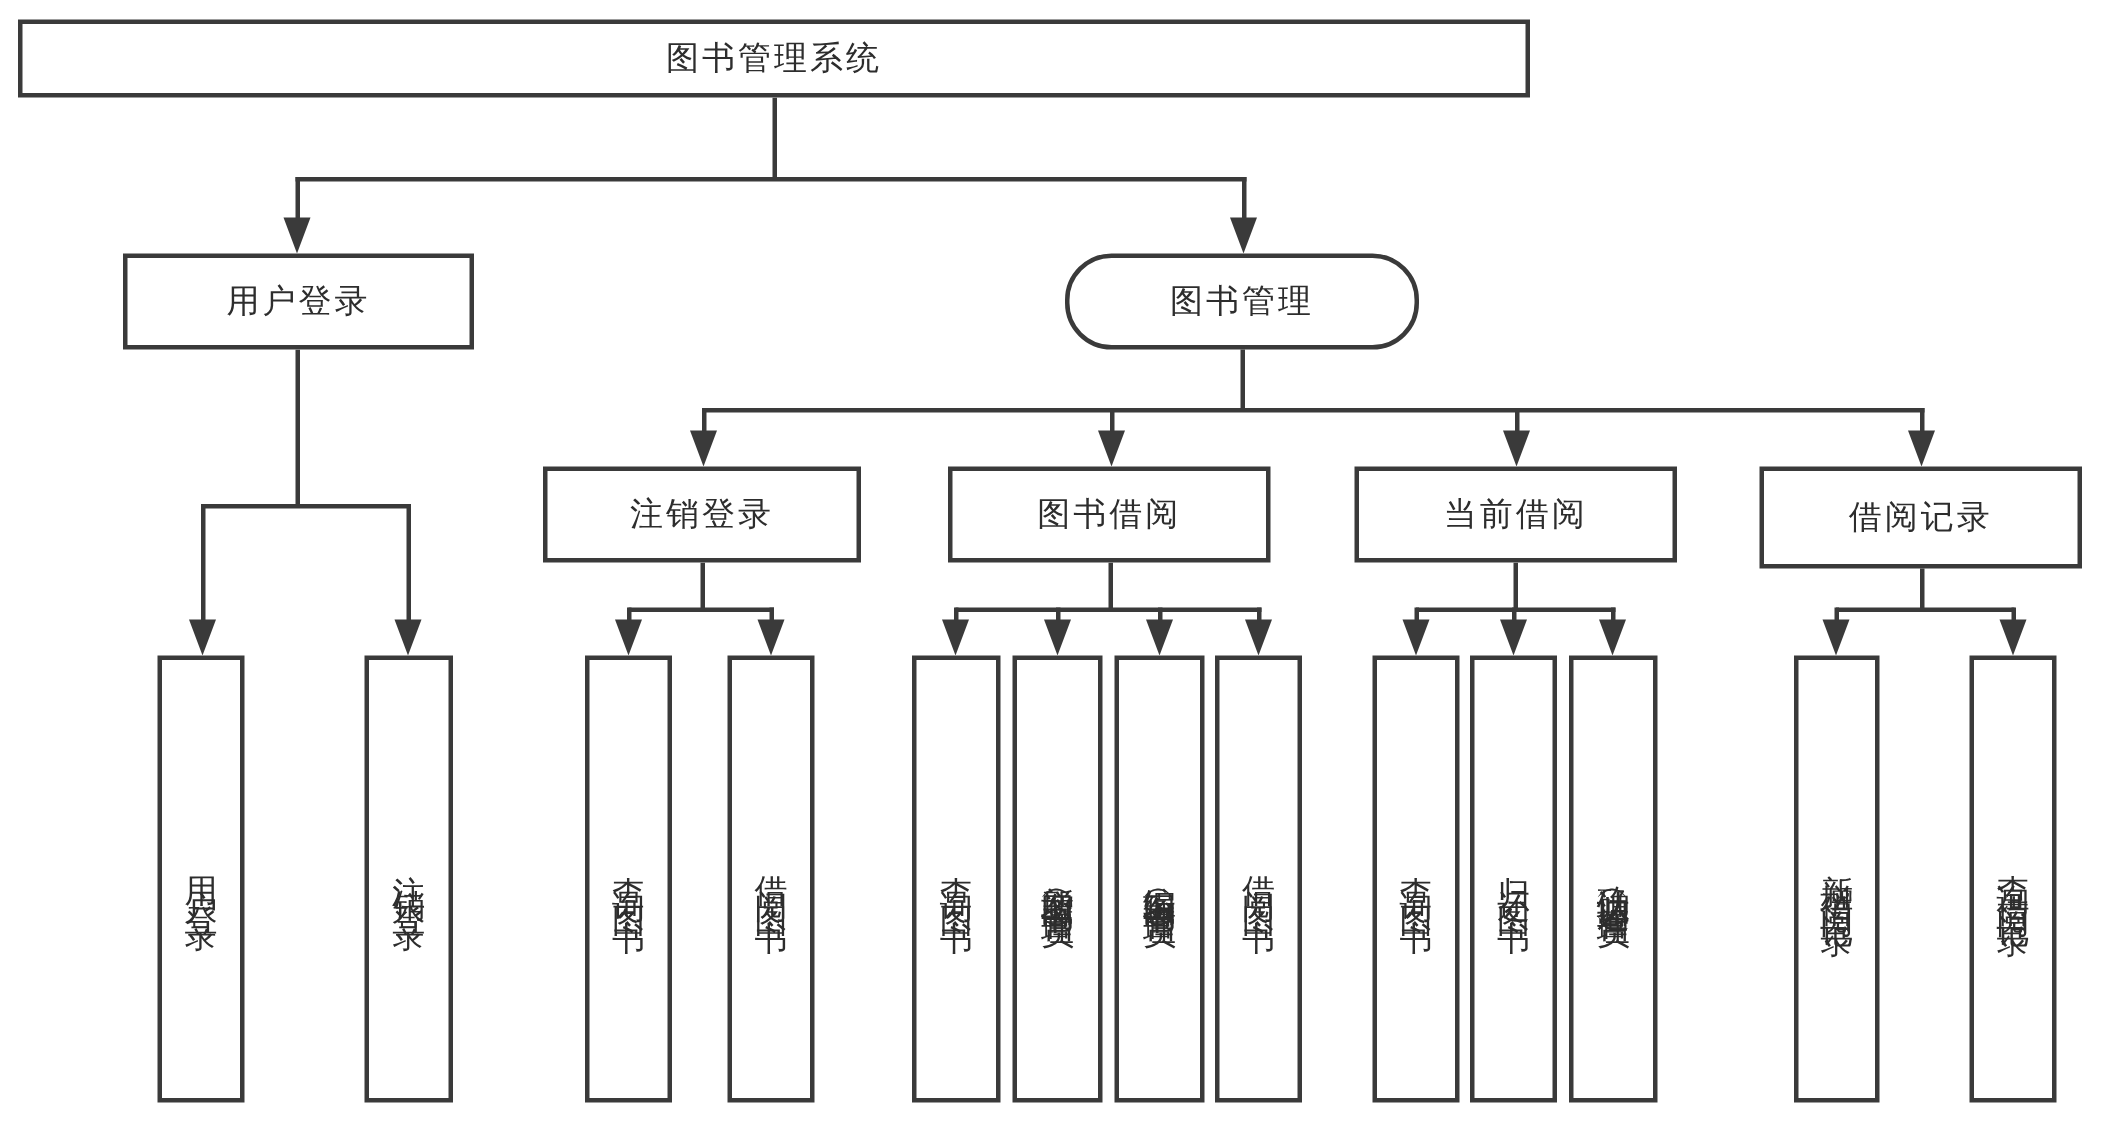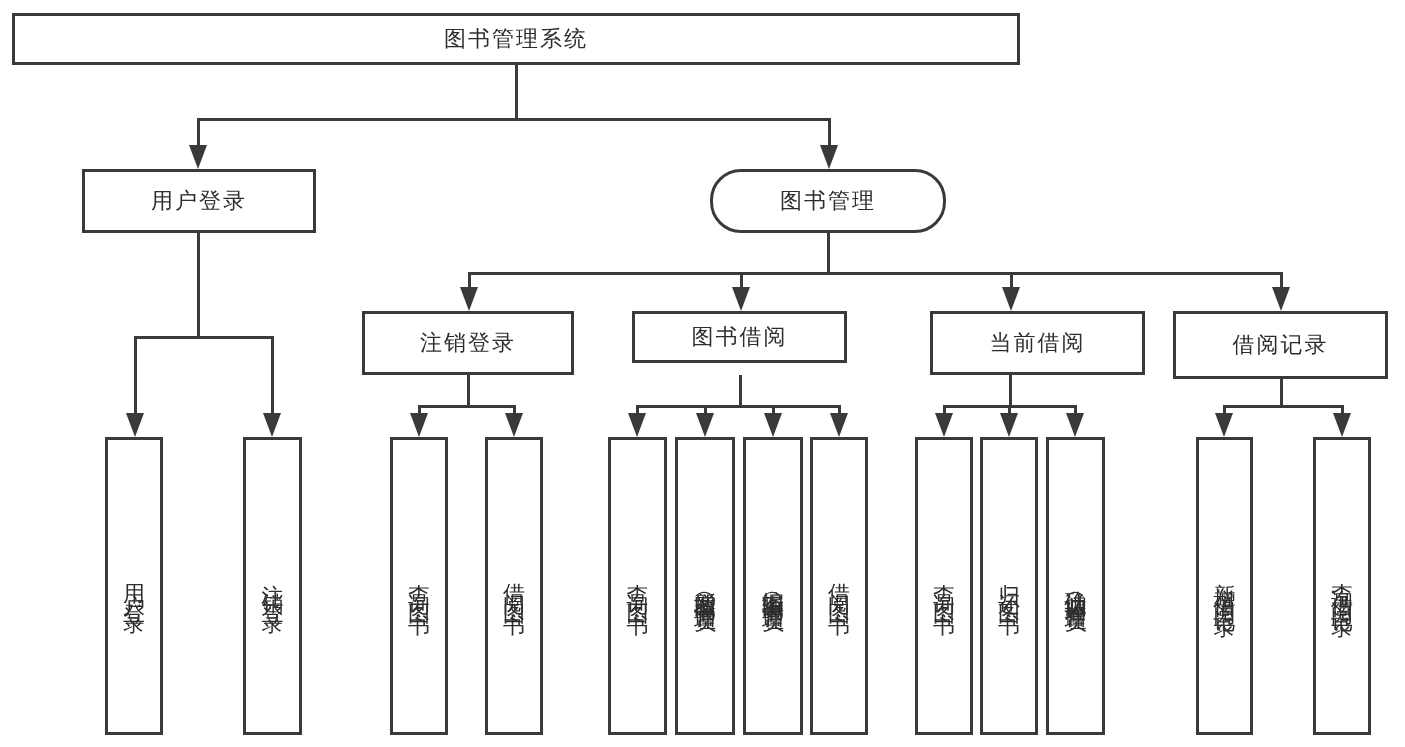--- a/index.html
+++ b/index.html
@@ -68,24 +68,24 @@
   <div class="v" style="left:1010px; top:272px; height:18px;"></div>
   <div class="v" style="left:1280px; top:272px; height:18px;"></div>
   <div class="arr" style="left:460px; top:287px;"></div>
   <div class="arr" style="left:732px; top:287px;"></div>
   <div class="arr" style="left:1002px; top:287px;"></div>
   <div class="arr" style="left:1272px; top:287px;"></div>
 
   <div class="box" style="left:362px; top:311px; width:212px; height:64px;">
     <span>注销登录</span>
   </div>
-  <div class="box" style="left:632px; top:311px; width:215px; height:52px;">
+  <div class="box" style="left:632px; top:311px; width:215px; height:64px;">
     <span>图书借阅</span>
   </div>
-  <div class="box" style="left:903px; top:311px; width:215px; height:64px;margin-left:27px;">
+  <div class="box" style="left:903px; top:311px; width:215px; height:64px;">
     <span>当前借阅</span>
   </div>
   <div class="box" style="left:1173px; top:311px; width:215px; height:68px;">
     <span>借阅记录</span>
   </div>
 
   <div class="v" style="left:467px; top:375px; height:31px;"></div>
   <div class="h" style="left:419px; top:405px; width:97px;"></div>
   <div class="v" style="left:418px; top:405px; height:12px;"></div>
   <div class="v" style="left:513px; top:405px; height:12px;"></div>

